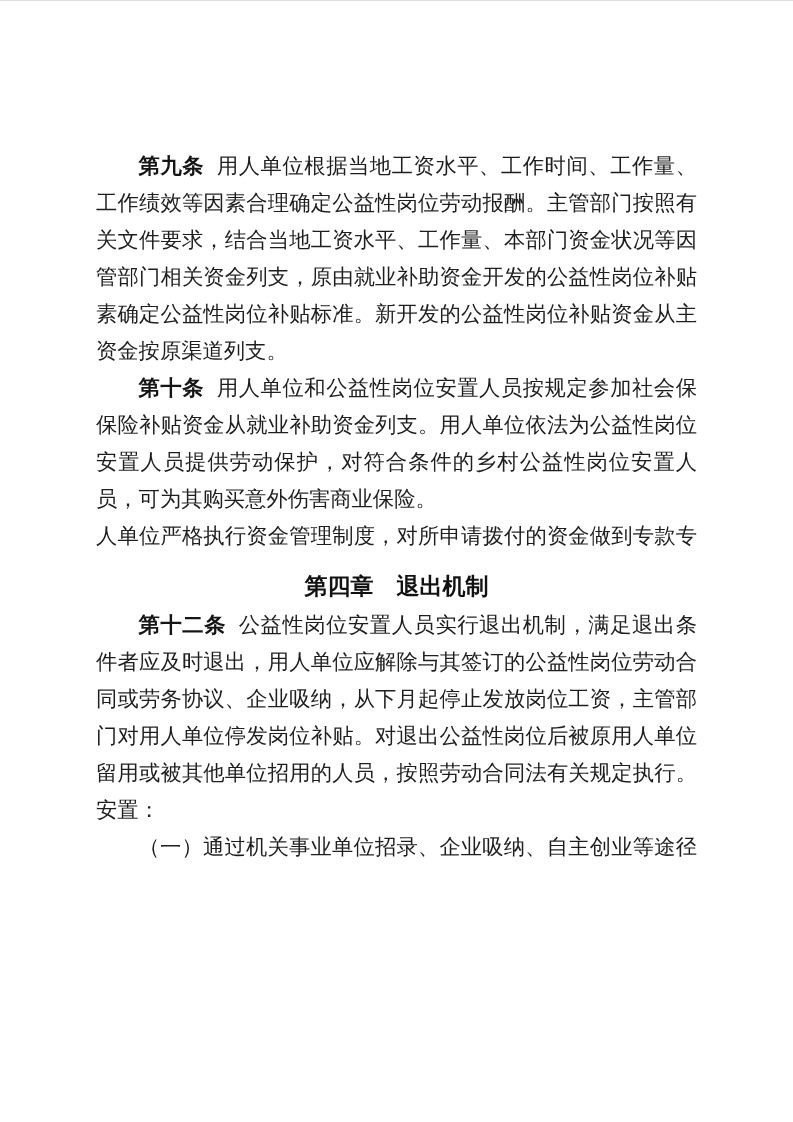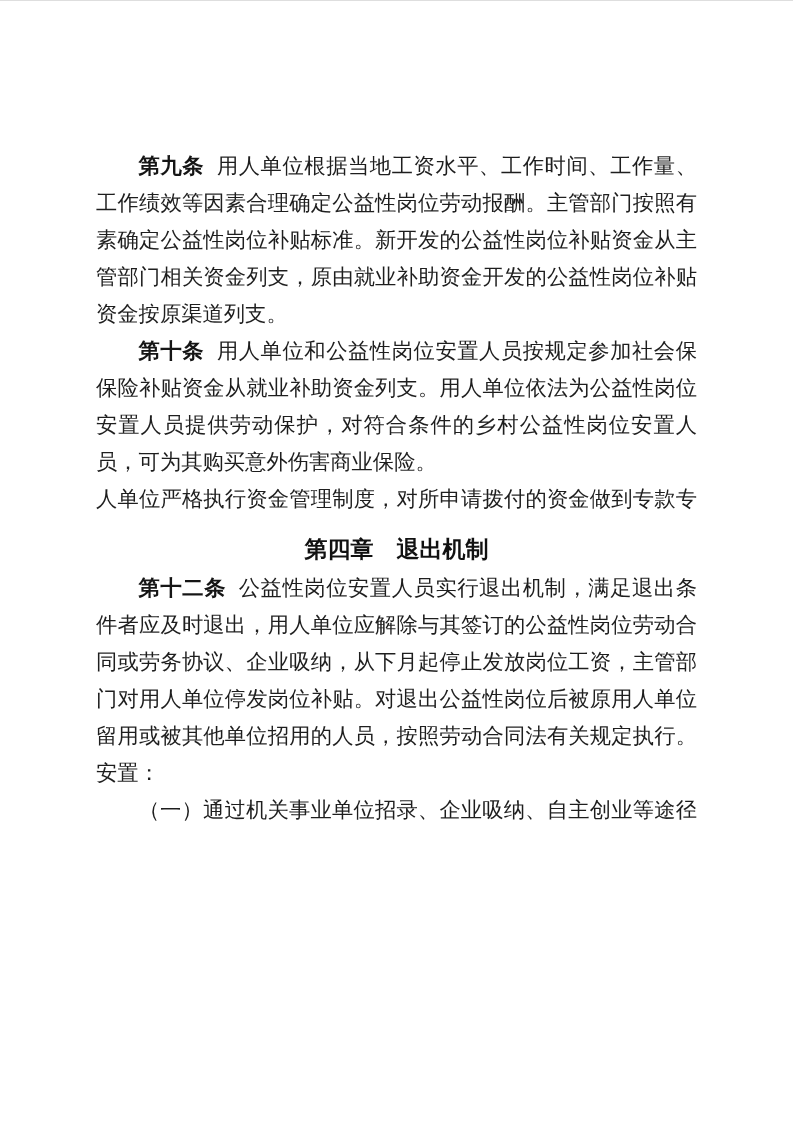--- a/index.html
+++ b/index.html
@@ -77,22 +77,23 @@
 </style>
 </head>
 <body>
 
 <div class="page">
   <div class="scan-edge"></div>
 
   <div class="doc-content">
       <div class="line fill indent"><span class="lead">第九条</span><span>用人单位根据当地工资水平、工作时间、工作量、</span></div>
       <div class="line fill">工作绩效等因素合理确定公益性岗位劳动报酬。主管部门按照有</div>
+      <div class="line fill">关文件要求，结合当地工资水平、工作量、本部门资金状况等因</div>
+      <div class="line fill">管部门相关资金列支，原由就业补助资金开发的公益性岗位补贴</div>
       <div class="line fill">素确定公益性岗位补贴标准。新开发的公益性岗位补贴资金从主</div>
-      <div class="line fill">管部门相关资金列支，原由就业补助资金开发的公益性岗位补贴</div>
       <div class="line">资金按原渠道列支。</div>
       <div class="line fill indent"><span class="lead">第十条</span><span>用人单位和公益性岗位安置人员按规定参加社会保</span></div>
       <div class="line fill">保险补贴资金从就业补助资金列支。用人单位依法为公益性岗位</div>
       <div class="line fill">安置人员提供劳动保护，对符合条件的乡村公益性岗位安置人</div>
       <div class="line">员，可为其购买意外伤害商业保险。</div>
       <div class="line fill">人单位严格执行资金管理制度，对所申请拨付的资金做到专款专</div>
       <div class="heading-line">第四章　退出机制</div>
       <div class="line fill indent"><span class="lead">第十二条</span><span>公益性岗位安置人员实行退出机制，满足退出条</span></div>
       <div class="line fill">件者应及时退出，用人单位应解除与其签订的公益性岗位劳动合</div>
       <div class="line fill">同或劳务协议、企业吸纳，从下月起停止发放岗位工资，主管部</div>

